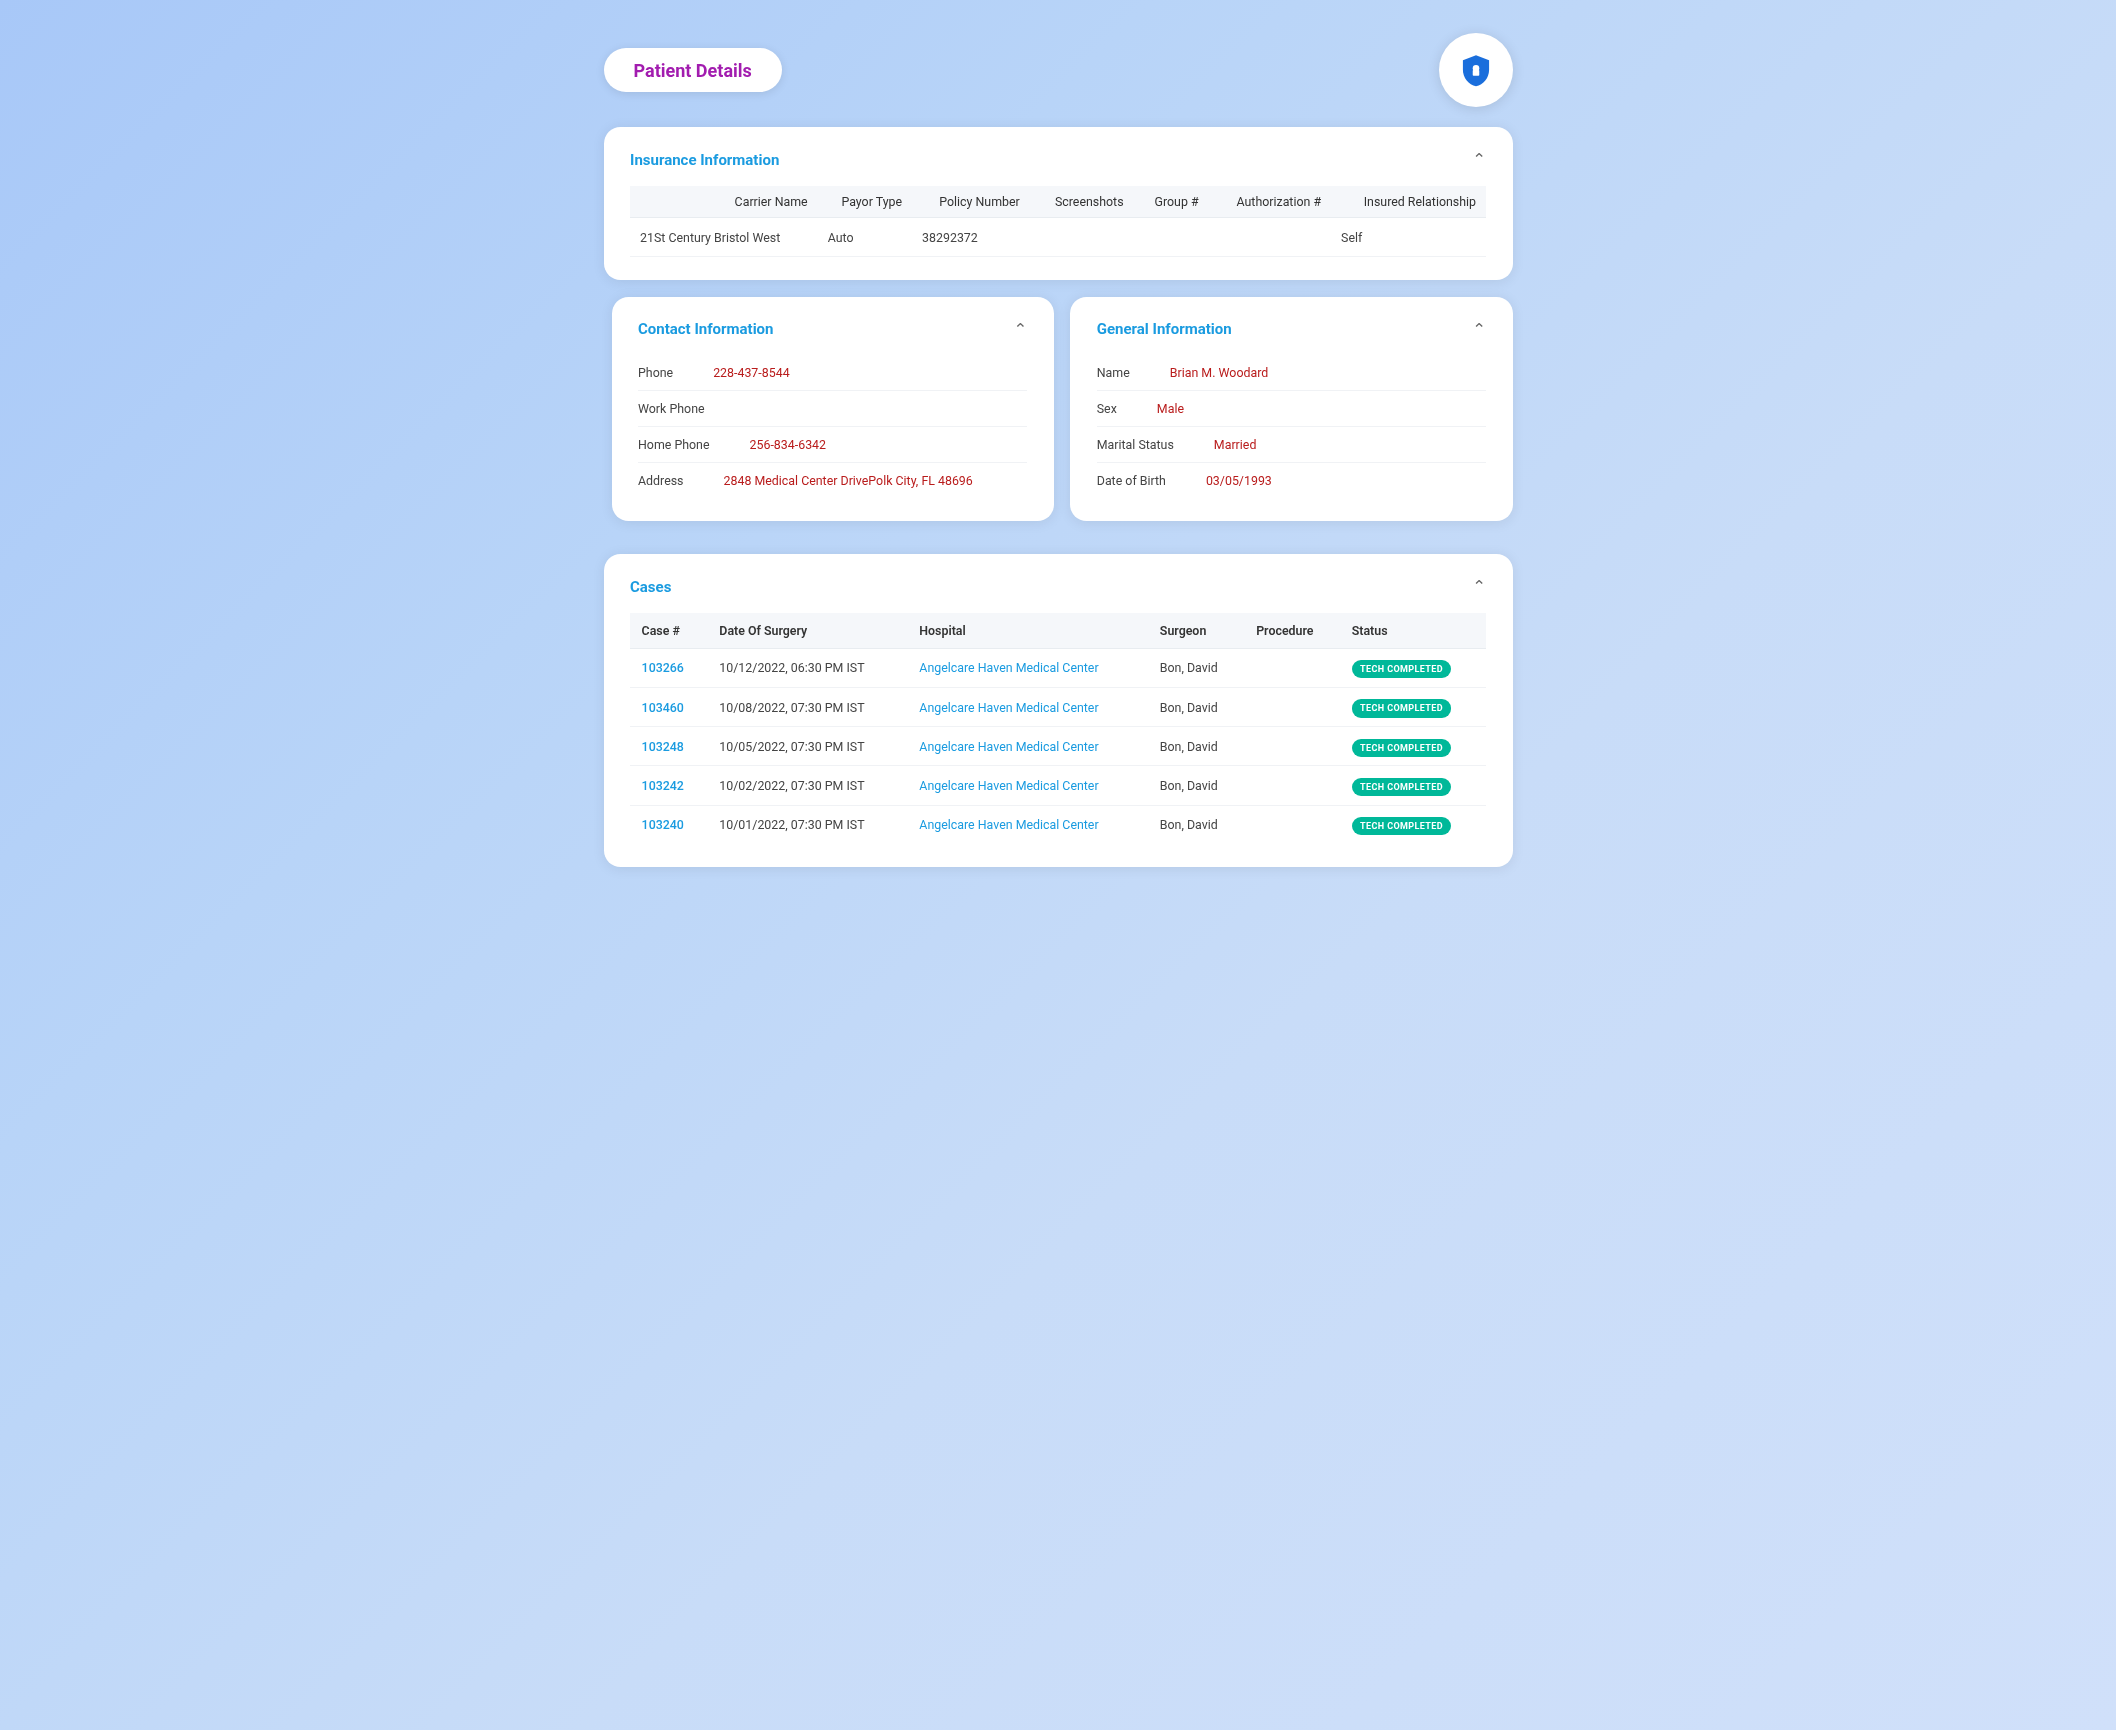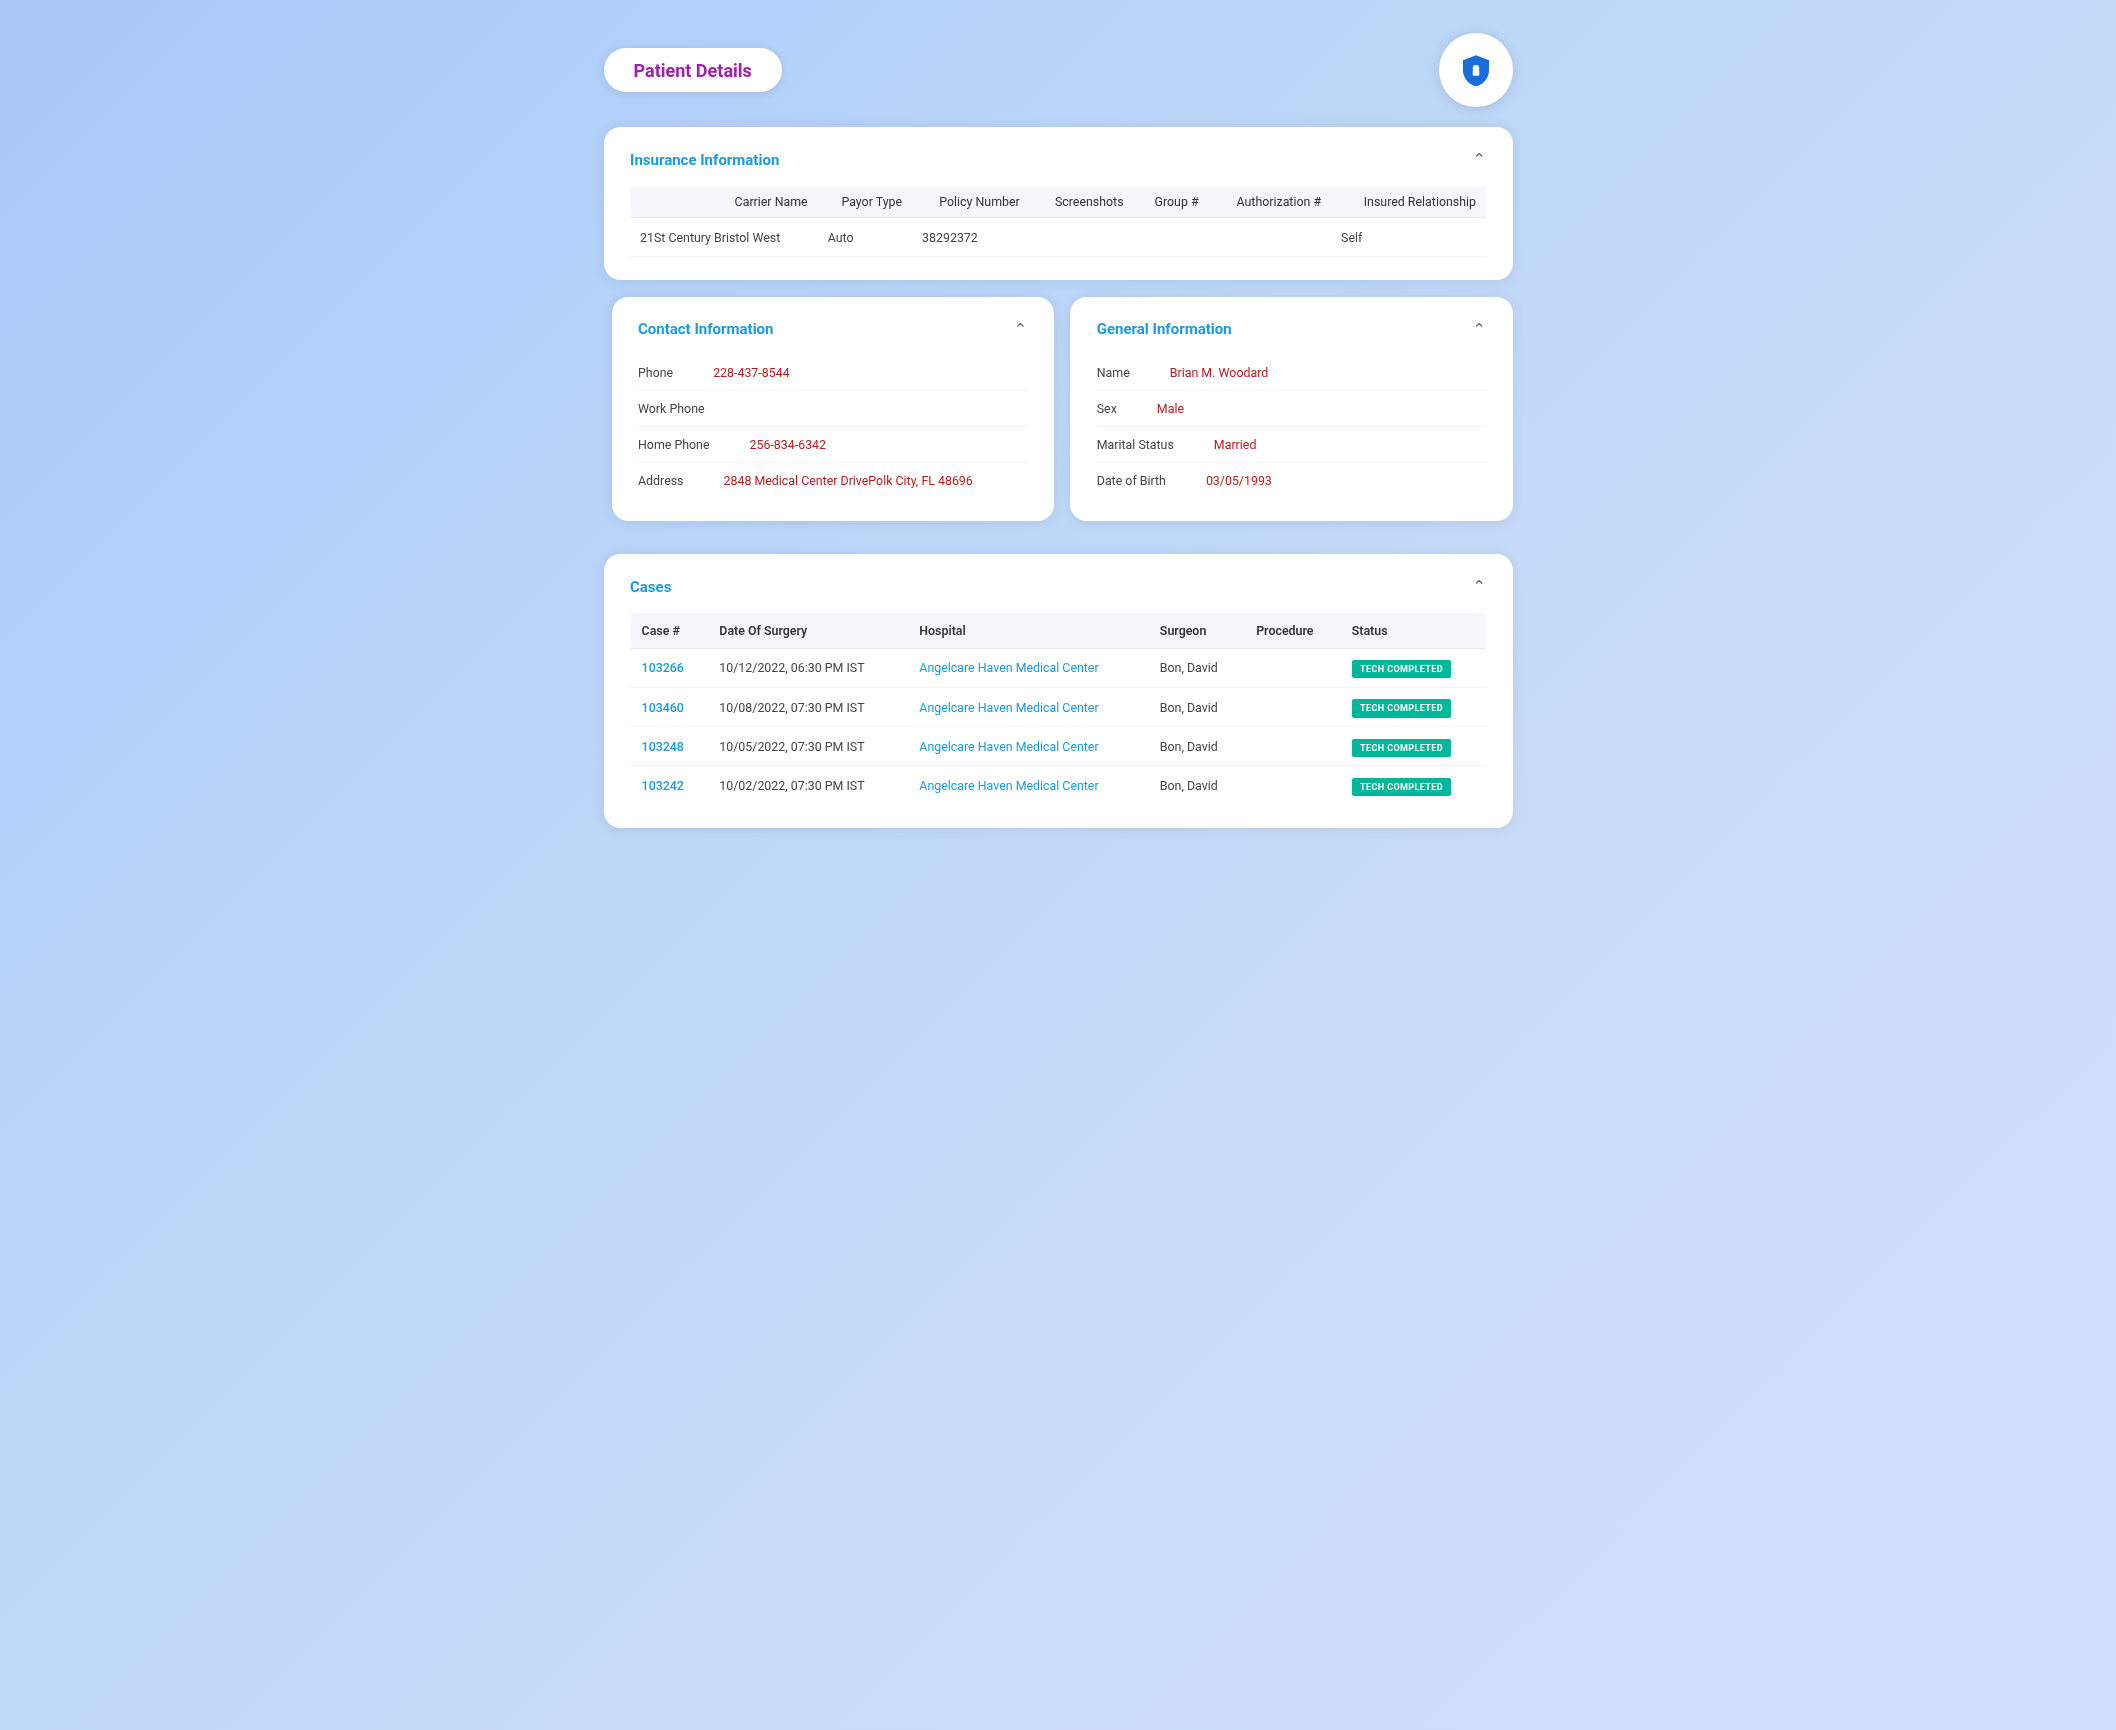--- a/index.html
+++ b/index.html
@@ -148,21 +148,21 @@
     .hospital-link {
       color: #1a9be0;
       text-decoration: none;
     }
     .status-badge {
       background: #00b899;
       color: white;
       font-size: 9px;
       font-weight: 700;
       padding: 4.1px 8.3px;
-      border-radius: 2px;
+      border-radius: 9px;
       letter-spacing: 0.4px;
       white-space: nowrap;
     }
   </style>
 </head>
 <body>
 
 <div class="page-container">
 
   <div class="header-row">
@@ -327,18 +327,32 @@
     <td>10/02/2022, 07:30 PM IST</td>
     <td>
       <a class="hospital-link" href="#">Angelcare Haven Medical Center</a>
     </td>
     <td>Bon, David</td>
     <td></td>
     <td>
       <span class="status-badge">TECH COMPLETED</span>
     </td>
   </tr>
+          <tr>
+    <td>
+      <a class="case-link" href="#">103240</a>
+    </td>
+    <td>10/01/2022, 07:30 PM IST</td>
+    <td>
+      <a class="hospital-link" href="#">Angelcare Haven Medical Center</a>
+    </td>
+    <td>Bon, David</td>
+    <td></td>
+    <td>
+      <span class="status-badge">TECH COMPLETED</span>
+    </td>
+  </tr>
         </tbody>
     </table>
   </div>
 
 </div>
 
 
 </body></html>

